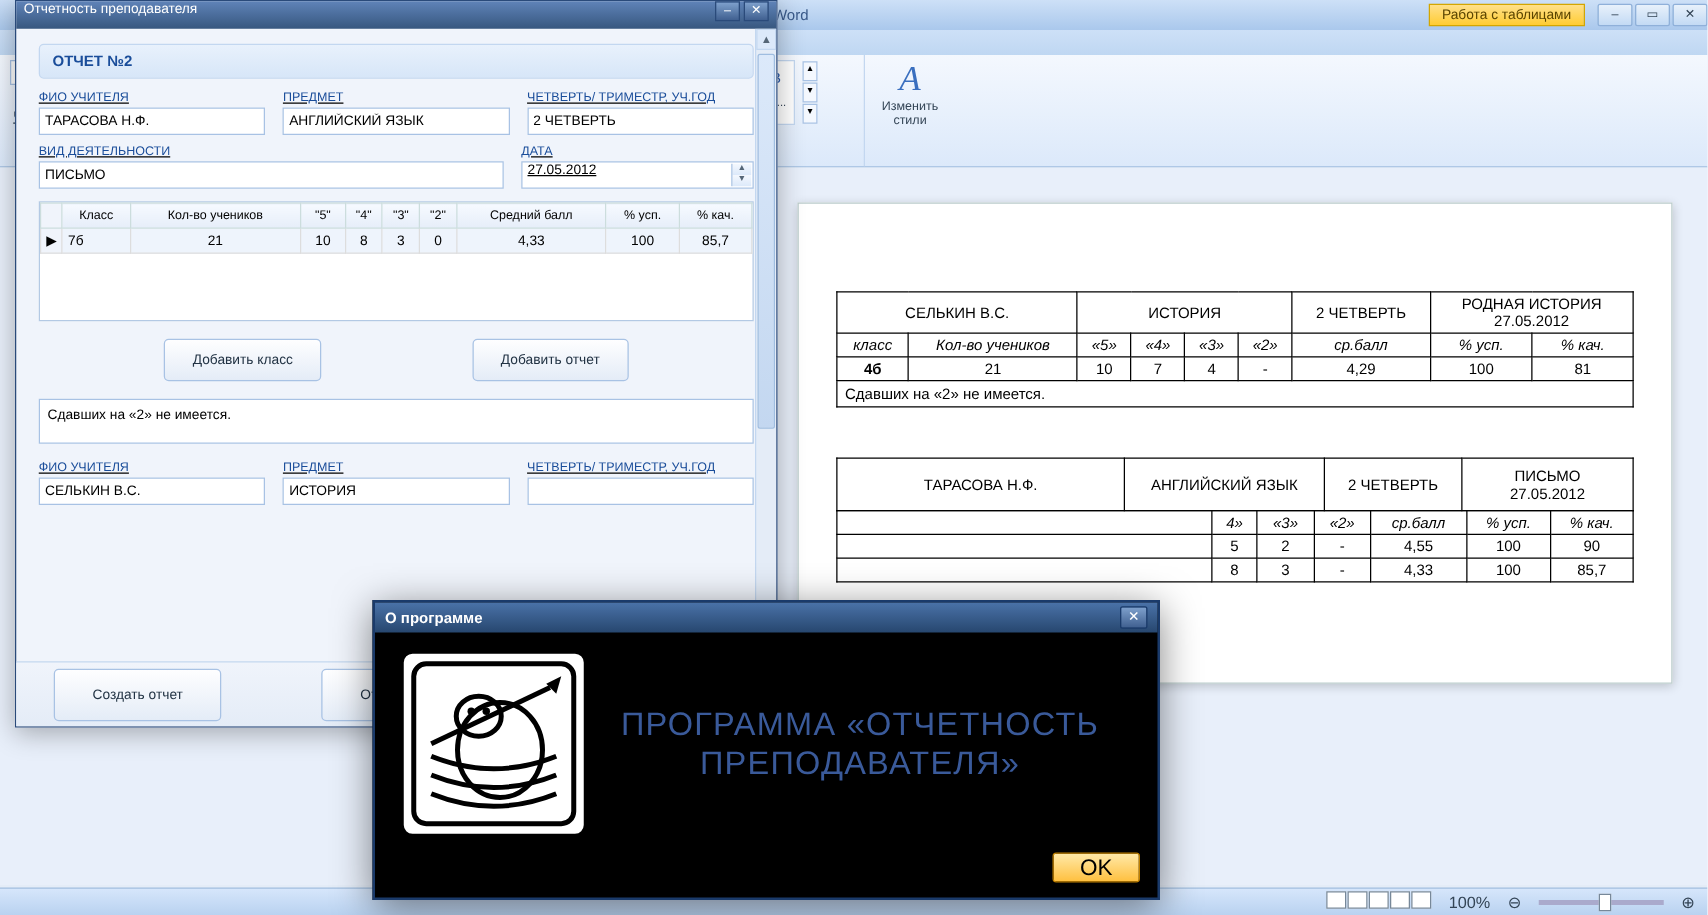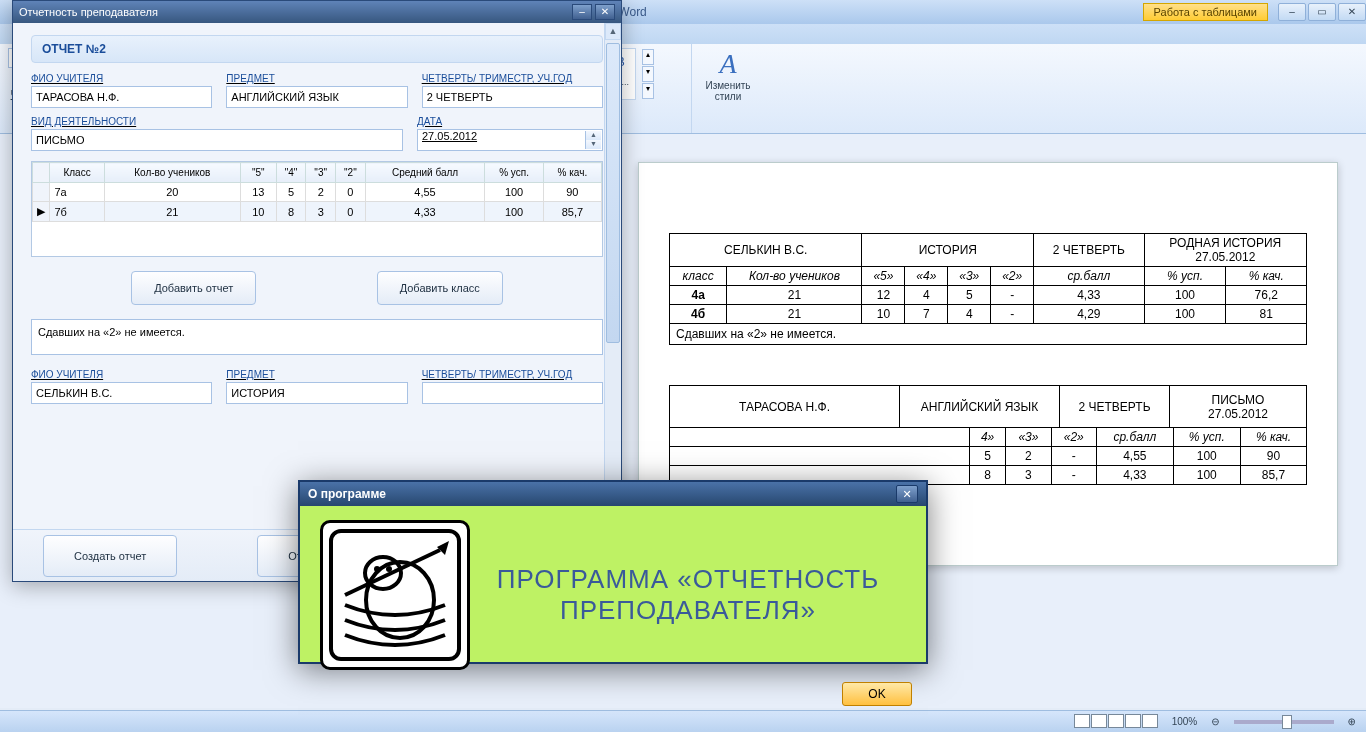--- a/index.html
+++ b/index.html
@@ -29,28 +29,28 @@
 .change-styles .A { font-size: 28px; color: #3a6fbf; font-family: 'Times New Roman', serif; font-style: italic; }
 
 .word-doc-area { position: absolute; left: 0; top: 134px; right: 0; bottom: 24px; background: #e8effa; overflow: hidden; }
 .word-page { position: absolute; left: 638px; top: 28px; width: 700px; background: #fff; border: 1px solid #bcc; box-shadow: 0 2px 8px rgba(0,0,0,.2); padding: 70px 30px 60px 30px; }
 .word-table { border-collapse: collapse; width: 100%; font-size: 12px; margin-bottom: 20px; }
 .word-table td, .word-table th { border: 1px solid #000; padding: 2px 6px; text-align: center; font-weight: normal; }
 .word-table .ital { font-style: italic; }
 .word-note { font-size: 12px; padding: 3px 6px; border: 1px solid #000; border-top: none; text-align: left; }
 .table-handle { position: absolute; width: 14px; height: 14px; border: 1px solid #7aa; background: #fff; font-size: 10px; text-align: center; line-height: 12px; color: #478; left: 656px; top: 290px; }
 
-.word-status { position: absolute; left: 0; bottom: 0; right: 0; height: 22px; background: linear-gradient(#d6e6fb,#b9d2f0); border-top: 1px solid #9fbde0; display: flex; align-items: center; justify-content: flex-end; padding-right: 10px; font-size: 10px; color: #345; gap: 14px; }
+.word-status { position: absolute; left: 0; bottom: 0; right: 0; height: 22px; background: linear-gradient(#d6e6fb,#b9d2f0); border-top: 1px solid #9fbde0; display: flex; align-items: center; justify-content: flex-end; padding-right: 10px; font-size: 13px; color: #345; gap: 14px; }
 .zoom-slider { width: 100px; height: 4px; background: #aac; position: relative; }
 .zoom-slider::after { content: ""; position: absolute; width: 8px; height: 12px; background: #fff; border: 1px solid #789; top: -5px; left: 48px; }
 .view-icons span { display: inline-block; width: 16px; height: 14px; border: 1px solid #789; background: #fff; margin-left: 1px; }
 
 
 .app-window { position: absolute; left: 12px; top: 0; width: 610px; height: 582px; border: 1px solid #2a4a7a; background: #f0f4fb; box-shadow: 0 4px 20px rgba(0,0,0,.3); }
-.app-title { height: 22px; background: linear-gradient(#5f83b8,#37577f); color: #fff; font-size: 11px; display: flex; align-items: center; padding: 0 6px; }
+.app-title { height: 22px; background: linear-gradient(#5f83b8,#37577f); color: #fff; font-size: 11px; display: flex; padding: 0 6px; }
 .app-title .t { flex: 1; }
 .app-title .btn { width: 20px; height: 16px; background: linear-gradient(#7ea0cc,#406090); border: 1px solid #2a4a7a; margin-left: 3px; font-size: 10px; text-align: center; line-height: 14px; }
 .app-body { padding: 12px 18px 10px 18px; height: 508px; overflow-y: auto; position: relative; }
 .scrollbar-v { position: absolute; right: 0; top: 0; bottom: 0; width: 17px; background: #e4ecf7; border-left: 1px solid #c3d7f0; }
 .scrollbar-v .thumb { position: absolute; left: 1px; right: 1px; top: 20px; height: 300px; background: linear-gradient(#dce9fa,#c3d7f0); border: 1px solid #9fbde0; border-radius: 2px; }
 .scrollbar-v .arr { position: absolute; left: 0; right: 0; height: 17px; background: #dce9fa; border: 1px solid #c3d7f0; font-size: 9px; text-align: center; line-height: 15px; color: #567; }
 .section-head { background: linear-gradient(#e8f1fc,#d7e6f8); border: 1px solid #c3d7f0; border-radius: 4px; padding: 6px 10px; font-size: 12px; color: #1a4d9a; font-weight: bold; margin-bottom: 10px; }
 .form-row { display: flex; gap: 14px; }
 .form-col { flex: 1; text-decoration: underline; }
 .form-lbl { font-size: 10px; color: #1a4d9a; margin-bottom: 2px; display: block; }
@@ -64,29 +64,29 @@
 .grid td { border: 1px solid #ddd; padding: 3px 4px; text-align: center; }
 .grid td.left { text-align: left; }
 .grid .rowmark { width: 14px; background: #f0f4fb; text-align: center; }
 .btn-row { display: flex; justify-content: space-around; padding: 14px 40px; }
 .app-btn { padding: 10px 22px; background: linear-gradient(#fefeff,#e4ecf7); border: 1px solid #a8c2e4; border-radius: 4px; font-size: 11px; color: #234; cursor: pointer; }
 .app-btn.big { padding: 14px 30px; }
 .note-box { border: 1px solid #a8c2e4; background: #fff; padding: 6px; font-size: 11px; height: 36px; margin-bottom: 14px; }
 .app-footer { position: absolute; bottom: 0; left: 0; right: 0; height: 52px; background: linear-gradient(#f0f4fb,#e4ecf7); border-top: 1px solid #c3d7f0; display: flex; align-items: center; padding: 0 30px; gap: 80px; }
 
 
-.about-dlg { position: absolute; left: 298px; top: 480px; width: 630px; height: 184px; border: 2px solid #1a3a6a; background: #bef264; box-shadow: 0 6px 30px rgba(0,0,0,.5); }
+.about-dlg { position: absolute; left: 298px; top: 480px; width: 630px; height: 240px; border: 2px solid #1a3a6a; background: #000000; box-shadow: 0 6px 30px rgba(0,0,0,.5); }
 .about-title { height: 24px; background: linear-gradient(#4a72a8,#27476f); color: #fff; font-size: 12px; display: flex; align-items: center; padding: 0 8px; }
 .about-title .t { flex: 1; font-weight: bold; }
 .about-title .x { width: 22px; height: 18px; background: linear-gradient(#7ea0cc,#406090); border: 1px solid #1a3a6a; text-align: center; line-height: 16px; font-size: 11px; border-radius: 2px; }
 .about-body { display: flex; align-items: center; padding: 14px 20px 8px; }
 .about-logo { width: 150px; height: 150px; border: 3px solid #000; border-radius: 10px; background: #fff; display: flex; align-items: center; justify-content: center; font-size: 70px; }
 .about-text { flex: 1; text-align: center; font-family: 'Times New Roman', serif; font-size: 26px; color: #3a5a9a; letter-spacing: 1px; padding: 0 10px; }
 .about-footer { text-align: right; padding: 4px 14px 10px; }
-.ok-btn { width: 70px; height: 24px; background: linear-gradient(#ffe9a8,#ffc040); border: 1px solid #c08000; border-radius: 3px; font-size: 12px; }
+.ok-btn { width: 70px; height: 24px; background: linear-gradient(#ffe9a8,#ffc040); border: 1px solid #c08000; border-radius: 3px; font-size: 18px; }
 
 
 .beaver { stroke: #000; stroke-width: 4; fill: none; }
 </style>
 </head>
 <body>
 
 <div class="word-window">
 
   <div class="word-titlebar">
@@ -206,31 +206,20 @@
           <td>Кол-во учеников</td>
           <td>«5»</td>
           <td>«4»</td>
           <td>«3»</td>
           <td>«2»</td>
           <td>ср.балл</td>
           <td>% усп.</td>
           <td>% кач.</td>
         </tr>
         <tr>
-          <td style="font-weight:bold">4а</td>
-              <td>21</td>
-              <td>12</td>
-              <td>4</td>
-              <td>5</td>
-              <td>-</td>
-              <td>4,33</td>
-              <td>100</td>
-              <td>76,2</td>
-        </tr>
-        <tr>
           <td style="font-weight:bold">4б</td>
               <td>21</td>
               <td>10</td>
               <td>7</td>
               <td>4</td>
               <td>-</td>
               <td>4,29</td>
               <td>100</td>
               <td>81</td>
         </tr>
@@ -343,51 +332,39 @@
           <th>Класс</th>
               <th>Кол-во учеников</th>
               <th>"5"</th>
               <th>"4"</th>
               <th>"3"</th>
               <th>"2"</th>
               <th>Средний балл</th>
               <th>% усп.</th>
               <th>% кач.</th>
         </tr>
-        <tr>
-          <td class="rowmark"></td>
-              <td class="left">7а</td>
-              <td>20</td>
-              <td>13</td>
-              <td>5</td>
-              <td>2</td>
-              <td>0</td>
-              <td>4,55</td>
-              <td>100</td>
-              <td>90</td>
-        </tr>
         <tr style="background:#eef4fc">
           <td class="rowmark">▶</td>
               <td class="left">7б</td>
               <td>21</td>
               <td>10</td>
               <td>8</td>
               <td>3</td>
               <td>0</td>
               <td>4,33</td>
               <td>100</td>
               <td>85,7</td>
         </tr>
       </tbody>
         </table>
     </div>
 
     <div class="btn-row">
+      <button class="app-btn">Добавить класс</button>
       <button class="app-btn">Добавить отчет</button>
-      <button class="app-btn">Добавить класс</button>
     </div>
 
     <div class="note-box">Сдавших на «2» не имеется.</div>
 
 
     <div class="form-row">
       <div class="form-col">
         <label class="form-lbl">ФИО УЧИТЕЛЯ</label>
         <input class="form-inp" value="СЕЛЬКИН В.С." style="">
       </div>

